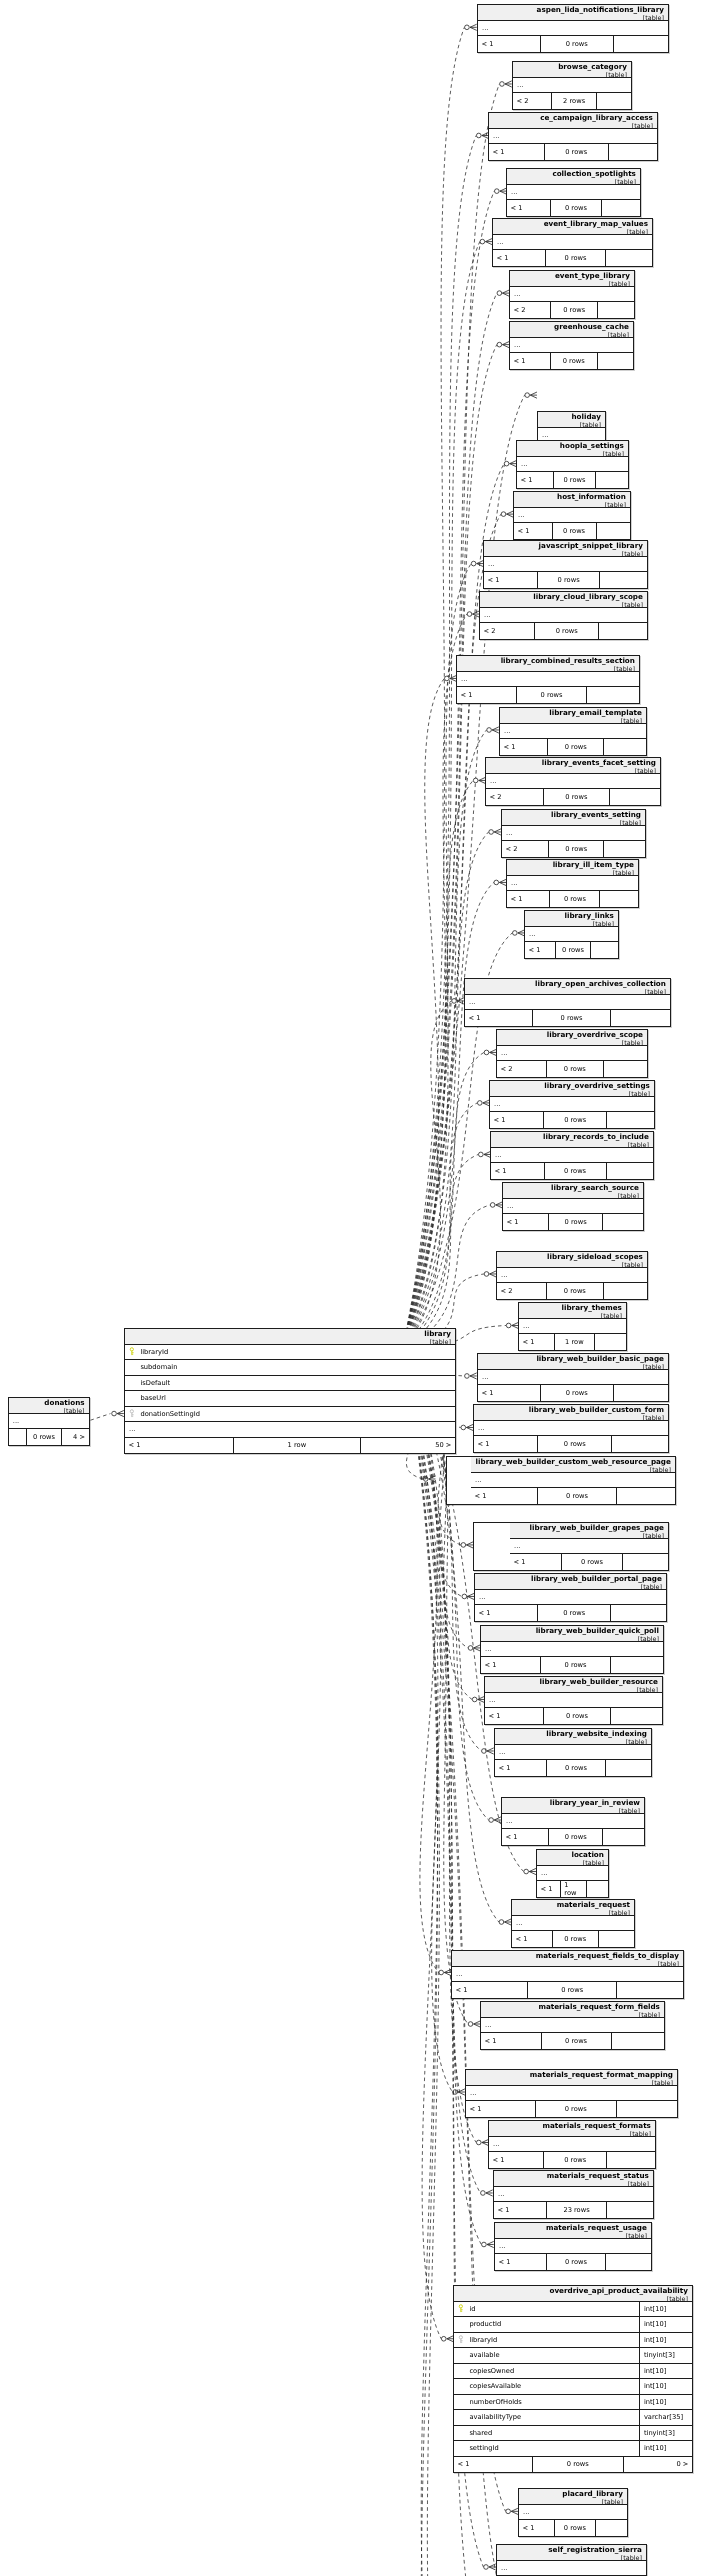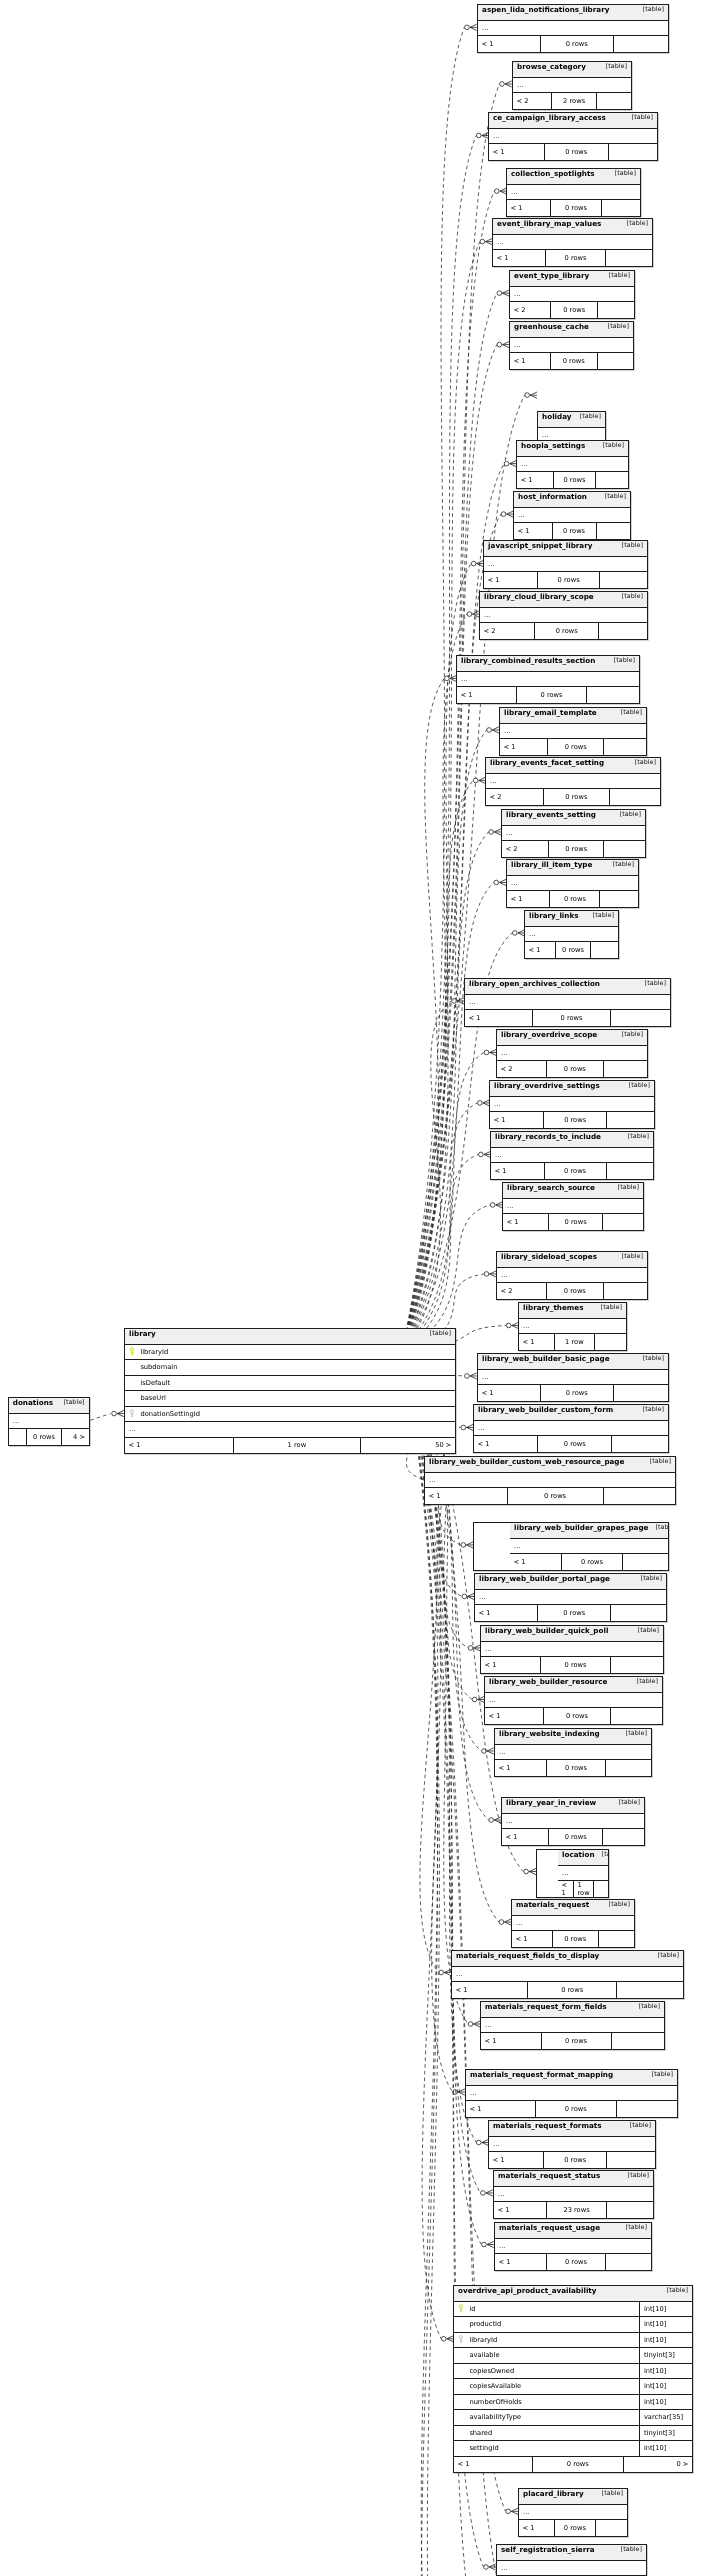--- a/index.html
+++ b/index.html
@@ -19,26 +19,27 @@
     border:1px solid #1c1c1c;
     box-shadow:1px 1px 0 rgba(120,120,120,0.35);
     box-sizing:border-box;
   }
   .tbox.emph{border-width:1.5px;}
   .thead{
     background:#f0f0f0;
     border-bottom:1px solid #1c1c1c;
     display:flex;
     justify-content:space-between;
-    align-items:flex-start;
+    align-items:flex-end;
     padding:0 4.1px;
     height:15.5px;
     box-sizing:border-box;
     white-space:nowrap;
     overflow:hidden;
+    flex-direction:column;
   }
   .tname{font-weight:bold;font-size:7.2px;color:#000;}
   .ttag{font-size:6.4px;color:#111;margin-left:7.2px;}
   .trow{
     height:15.5px;
     box-sizing:border-box;
     display:flex;
     align-items:center;
     padding:0 4.1px;
     font-size:6.7px;
@@ -712,21 +713,21 @@
           <span class="tname">library_web_builder_custom_form</span>
           <span class="ttag">[table]</span>
         </div>
         <div class="trow">...</div>
         <div class="tfoot">
           <span class="fl">&lt; 1</span>
           <span class="fc">0 rows</span>
           <span class="fr"></span>
         </div>
       </div>
-      <div class="tbox" style="left: 424px; top: 1456px; width: 252px;">
+      <div class="tbox" style="left: 446px; top: 1456px; width: 230px; padding-left: 24px;">
         <div class="thead">
           <span class="tname">library_web_builder_custom_web_resource_page</span>
           <span class="ttag">[table]</span>
         </div>
         <div class="trow">...</div>
         <div class="tfoot">
           <span class="fl">&lt; 1</span>
           <span class="fc">0 rows</span>
           <span class="fr"></span>
         </div>
@@ -796,21 +797,21 @@
           <span class="tname">library_year_in_review</span>
           <span class="ttag">[table]</span>
         </div>
         <div class="trow">...</div>
         <div class="tfoot">
           <span class="fl">&lt; 1</span>
           <span class="fc">0 rows</span>
           <span class="fr"></span>
         </div>
       </div>
-      <div class="tbox" style="left: 536px; top: 1849px; width: 73px; padding-left: 21px;">
+      <div class="tbox" style="left: 536px; top: 1849px; width: 73px;">
         <div class="thead">
           <span class="tname">location</span>
           <span class="ttag">[table]</span>
         </div>
         <div class="trow">...</div>
         <div class="tfoot">
           <span class="fl">&lt; 1</span>
           <span class="fc">1 row</span>
           <span class="fr"></span>
         </div>

